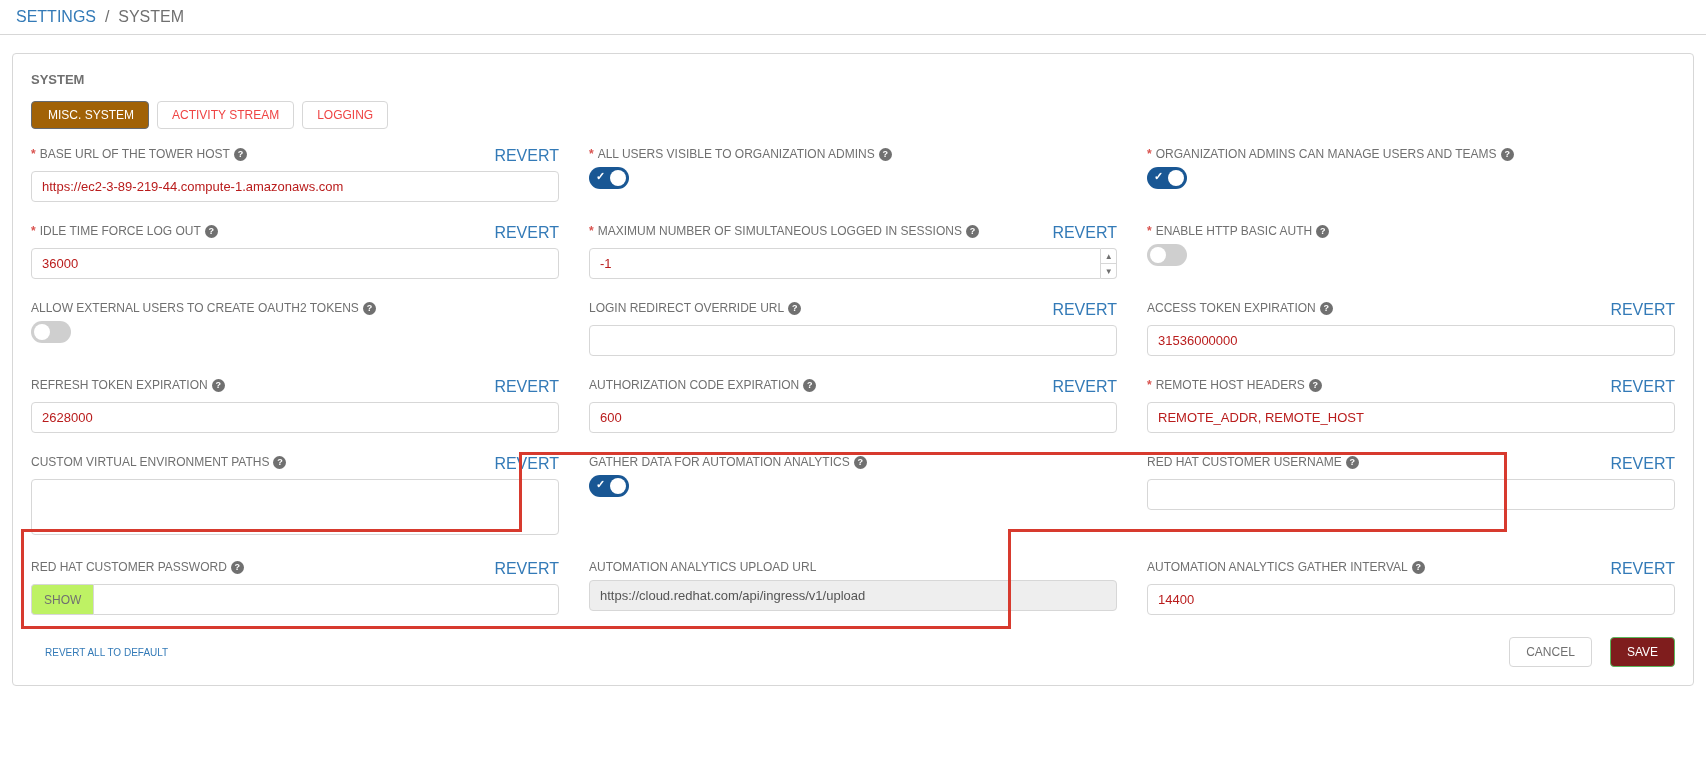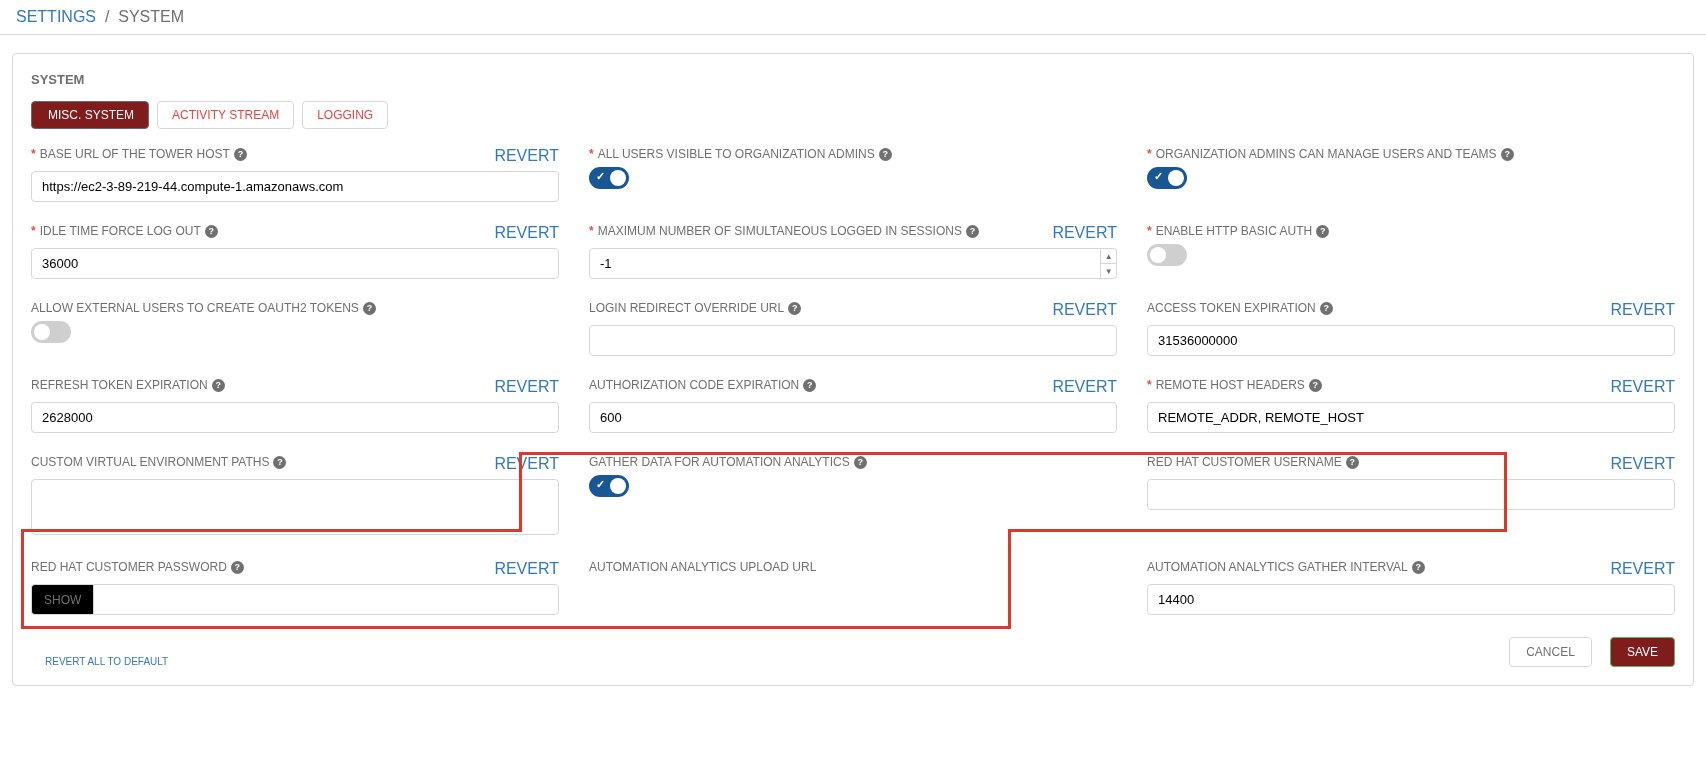--- a/index.html
+++ b/index.html
@@ -3,47 +3,47 @@
 <meta charset="utf-8">
 <style>
 * { box-sizing: border-box; margin: 0; padding: 0; }
 body { font-family: -apple-system, BlinkMacSystemFont, "Segoe UI", Helvetica, Arial, sans-serif; background: #fff; color: #333; font-size: 13px; }
 .breadcrumb { padding: 8px 16px; border-bottom: 1px solid #d7d7d7; font-size: 16px; text-transform: uppercase; color: #707070; }
 .breadcrumb a { color: #337ab7; text-decoration: none; }
 .panel { margin: 18px 12px; border: 1px solid #d7d7d7; border-radius: 4px; padding: 18px; }
 .panel-title { font-size: 13px; font-weight: 700; color: #707070; margin-bottom: 14px; text-transform: uppercase; }
 .tabs { display: flex; gap: 8px; margin-bottom: 18px; }
 .tab { border: 1px solid #d7d7d7; border-radius: 4px; padding: 6px 14px; font-size: 12px; color: #ef4444; background: #fff; cursor: pointer; text-transform: uppercase; }
-.tab.active { background: #7f1d1d; color: #fff; border-color: #646972; padding-left: 16px; }
+.tab.active { background: #a16207; color: #fff; border-color: #646972; padding-left: 16px; }
 .grid { display: grid; grid-template-columns: repeat(3, 1fr); column-gap: 30px; row-gap: 22px; }
 .field { position: relative; }
 .field-label-row { display: flex; justify-content: space-between; align-items: flex-start; margin-bottom: 6px; }
 .field-label { font-size: 12px; color: #707070; text-transform: uppercase; display: flex; align-items: center; gap: 4px; }
 .req { color: #d9534f; font-weight: 700; }
 .help-icon { width: 13px; height: 13px; border-radius: 50%; background: #707070; color: #fff; display: inline-flex; align-items: center; justify-content: center; font-size: 9px; font-weight: 700; cursor: pointer; }
 .revert { color: #337ab7; font-size: 16px; text-transform: uppercase; cursor: pointer; }
-.input { width: 100%; border: 1px solid #d7d7d7; border-radius: 4px; padding: 7px 10px; font-size: 13px; color: #000000; background: #fff; }
+.input { width: 100%; border: 1px solid #d7d7d7; border-radius: 4px; padding: 7px 10px; font-size: 13px; color: #b91c1c; background: #fff; }
 .input.ro { background: #eee; color: #555; }
 .input-group { display: flex; width: 100%; }
-.input-group .btn-show { border: 1px solid #d7d7d7; border-right: none; border-radius: 4px 0 0 4px; padding: 7px 12px; font-size: 12px; color: #707070; background: #000000; cursor: pointer; }
+.input-group .btn-show { border: 1px solid #d7d7d7; border-right: none; border-radius: 4px 0 0 4px; padding: 7px 12px; font-size: 12px; color: #707070; background: #bef264; cursor: pointer; }
 .input-group .input { border-radius: 0 4px 4px 0; }
 .spinner { position: relative; display: flex; }
 .spinner .input { border-radius: 4px 0 0 4px; }
 .spinner .spin-btns { display: flex; flex-direction: column; border: 1px solid #d7d7d7; border-left: none; border-radius: 0 4px 4px 0; width: 16px; }
 .spinner .spin-btns span { flex: 1; display: flex; align-items: center; justify-content: center; font-size: 8px; color: #707070; cursor: pointer; }
 .spinner .spin-btns span:first-child { border-bottom: 1px solid #d7d7d7; }
 .toggle { width: 40px; height: 22px; border-radius: 11px; position: relative; cursor: pointer; display: inline-block; }
 .toggle.on { background: #195794; }
 .toggle.off { background: #cfcfcf; }
 .toggle .knob { position: absolute; width: 16px; height: 16px; border-radius: 50%; background: #fff; top: 3px; }
 .toggle.on .knob { right: 3px; }
 .toggle.off .knob { left: 3px; }
 .toggle.on::before { content: "✓"; position: absolute; left: 7px; top: 3px; color: #fff; font-size: 11px; font-weight: 700; }
 .textarea { width: 100%; border: 1px solid #d7d7d7; border-radius: 4px; padding: 7px 10px; font-size: 13px; min-height: 56px; resize: none; }
-.footer-row { display: flex; justify-content: space-between; align-items: flex-end; margin-top: 22px; }
+.footer-row { display: flex; justify-content: space-between; align-items: center; margin-top: 22px; }
 .revert-all { color: #337ab7; font-size: 10px; text-transform: uppercase; cursor: pointer; margin-left: 14px; }
 .btn-group { display: flex; gap: 18px; }
 .btn { border: 1px solid #d7d7d7; border-radius: 4px; padding: 7px 16px; font-size: 12px; background: #fff; color: #707070; cursor: pointer; text-transform: uppercase; }
 .btn.primary { background: #7f1d1d; border-color: #5cb85c; color: #fff; }
 .hl1 { position: absolute; border: 3px solid #d73a2e; pointer-events: none; }
 </style>
 </head>
 <body>
 
 <div class="breadcrumb">
@@ -249,20 +249,21 @@
         <input class="input" type="password" style="">
       </div>
     </div>
 
     <div class="field">
       <div class="field-label-row">
         <div class="field-label">
             <span>AUTOMATION ANALYTICS UPLOAD URL</span>
           </div>
       </div>
+      <input class="input ro" readonly="" value="https://cloud.redhat.com/api/ingress/v1/upload" style="">
     </div>
 
     <div class="field">
       <div class="field-label-row">
         <div class="field-label">
             <span>AUTOMATION ANALYTICS GATHER INTERVAL</span>
             <span class="help-icon">?</span>
           </div>
         <span class="revert">REVERT</span>
       </div>

